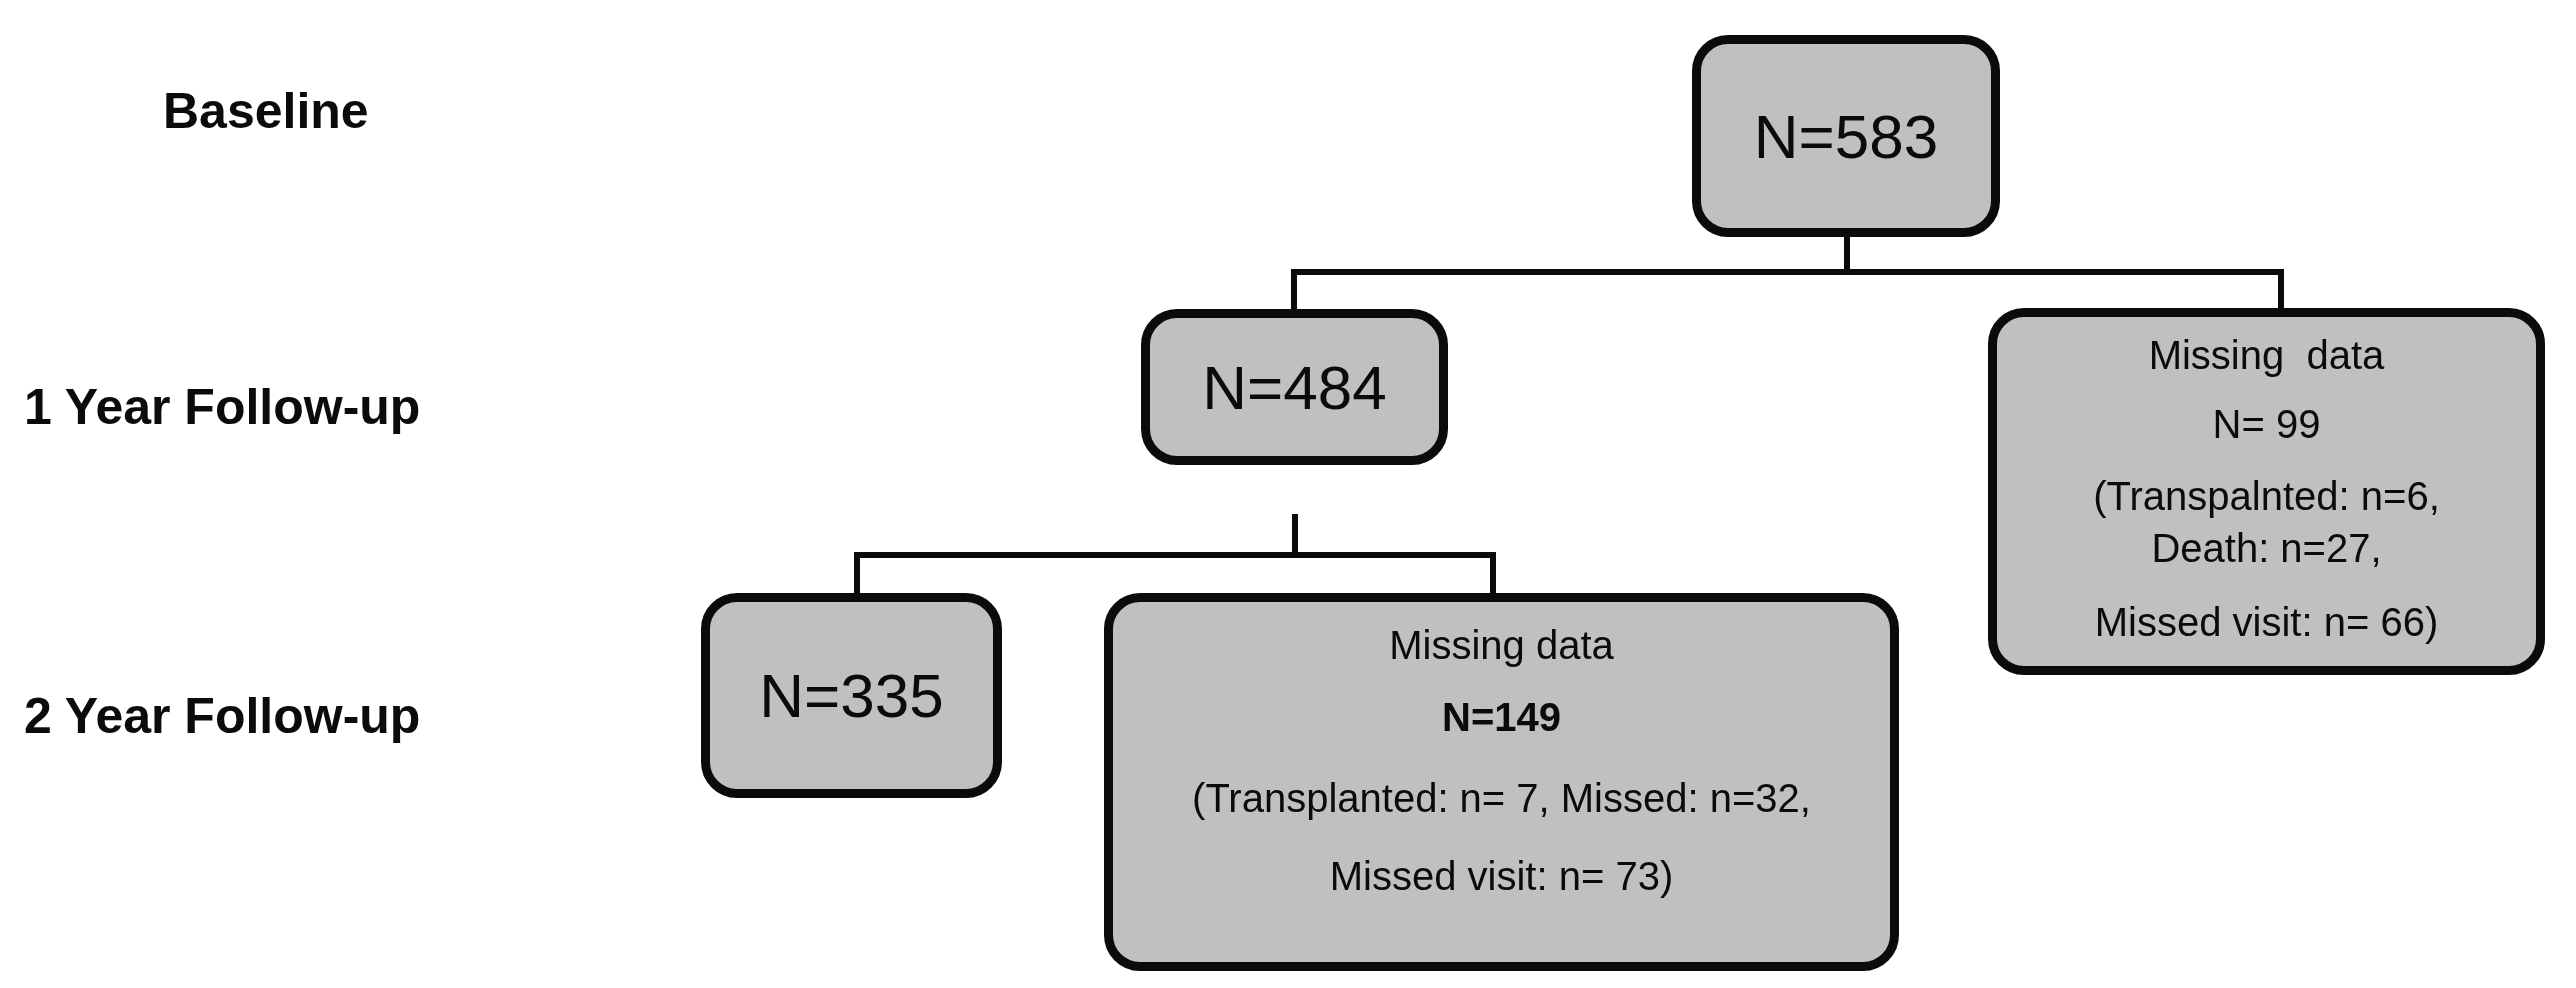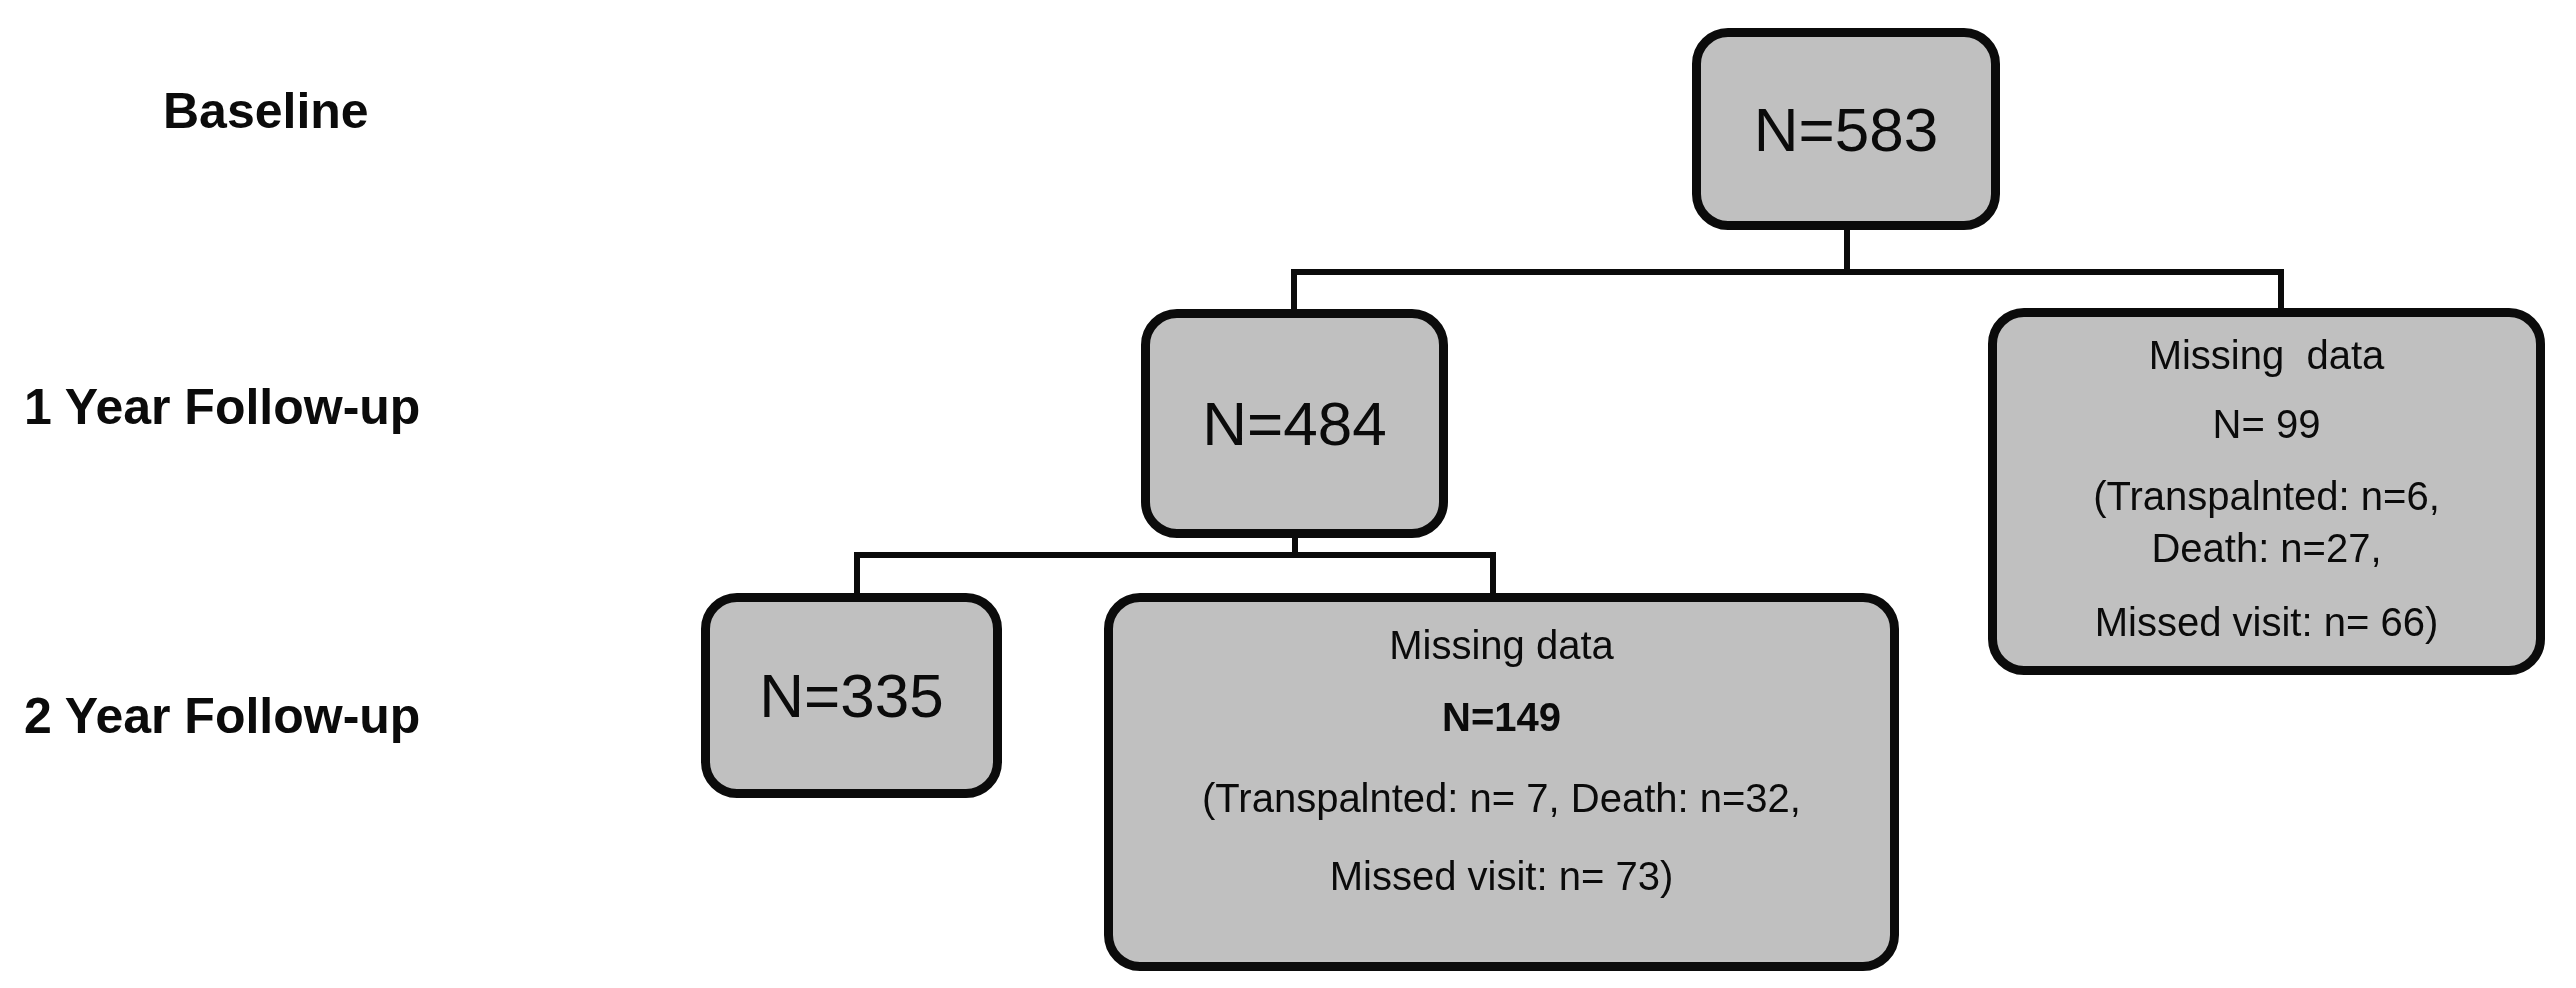--- a/index.html
+++ b/index.html
@@ -69,41 +69,41 @@
   <div class="conn" style="left:1844px;top:229px;width:6px;height:46px;"></div>
   <div class="conn" style="left:1291px;top:269px;width:993px;height:6px;"></div>
   <div class="conn" style="left:1291px;top:269px;width:6px;height:45px;"></div>
   <div class="conn" style="left:2278px;top:269px;width:6px;height:43px;"></div>
 
   <div class="conn" style="left:1292px;top:514px;width:6px;height:44px;"></div>
   <div class="conn" style="left:854px;top:552px;width:642px;height:6px;"></div>
   <div class="conn" style="left:854px;top:552px;width:6px;height:46px;"></div>
   <div class="conn" style="left:1490px;top:552px;width:6px;height:46px;"></div>
 
-  <div class="box nbox" style="left:1692px;top:28px;width:308px;height:202px;">
+  <div class="box nbox" style="left:1692px;top:35px;width:308px;height:202px;">
     <span>N=583</span>
   </div>
 
-  <div class="box nbox" style="left:1141px;top:309px;width:307px;height:229px;">
+  <div class="box nbox" style="left:1141px;top:309px;width:307px;height:156px;">
     <span>N=484</span>
   </div>
 
   <div class="box mbox m1" style="left:1988px;top:308px;width:557px;height:367px;">
     <div class="bline l0">Missing  data</div>
     <div class="bline l1">N= 99</div>
     <div class="bline l2">(Transpalnted: n=6,</div>
     <div class="bline l3">Death: n=27,</div>
     <div class="bline l4">Missed visit: n= 66)</div>
   </div>
 
   <div class="box nbox" style="left:701px;top:593px;width:301px;height:205px;">
     <span>N=335</span>
   </div>
 
   <div class="box mbox m2" style="left:1104px;top:593px;width:795px;height:378px;">
     <div class="bline l0">Missing data</div>
     <div class="bline l1">N=149</div>
-    <div class="bline l2">(Transpalnted: n= 7, Death: n=32,</div>
+    <div class="bline l2">(Transplanted: n= 7, Missed: n=32,</div>
     <div class="bline l4">Missed visit: n= 73)</div>
   </div>
 
 </div>
 
 
 </body></html>

